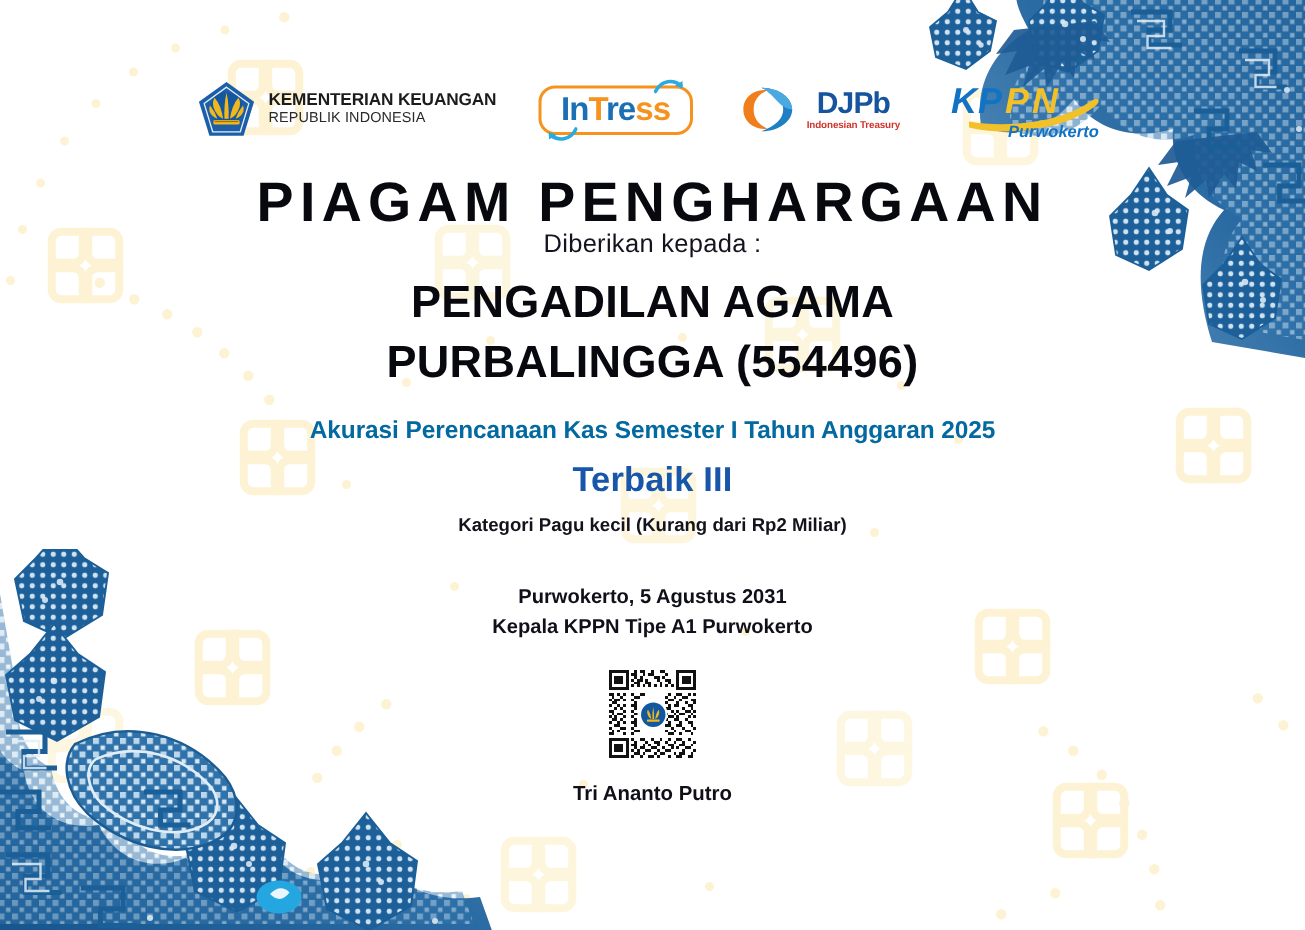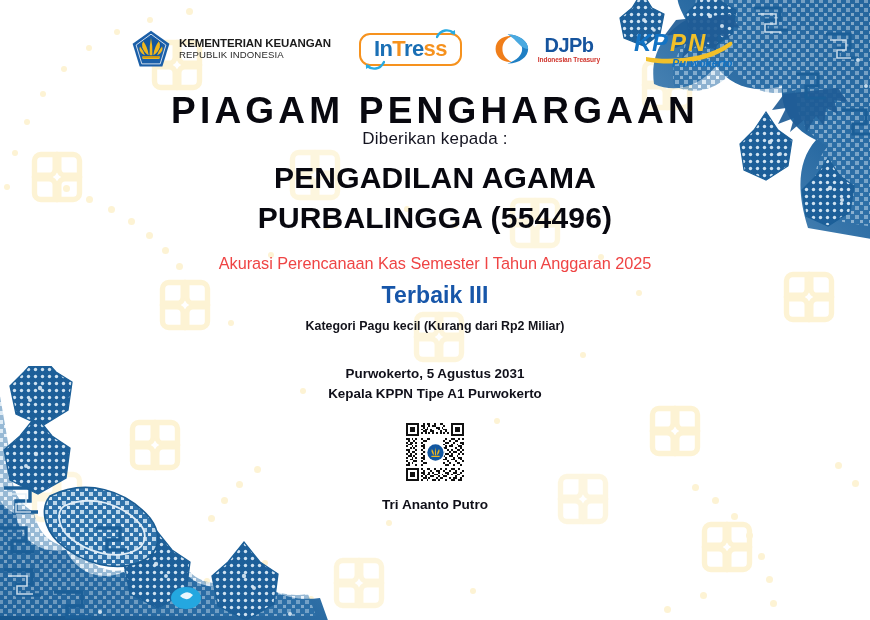--- a/index.html
+++ b/index.html
@@ -45,21 +45,21 @@
 
   
   .content{
     position:relative;z-index:5;
     width:870px;height:620px;
     display:flex;flex-direction:column;align-items:center;
   }
 
   
   .logo-row{
-    margin-top:24px;
+    margin-top:48px;
     display:flex;align-items:center;justify-content:center;
     gap:28px;
     height:50px;
   }
   .logo-item{display:flex;align-items:center;}
 
   
   .kemenkeu{display:flex;align-items:center;gap:7px;}
   .kemenkeu-mark{width:42px;height:42px;}
   .kemenkeu-mark svg{display:block;width:100%;height:100%;}
@@ -143,22 +143,22 @@
     letter-spacing:0.2px;
     line-height:1.33;
     text-align:center;
     max-width:640px;
   }
 
   
   .award-desc{
     margin-top:16px;
     font-size:16.3px;
-    font-weight:normal;
-    color:#ef4444;
+    font-weight:bold;
+    color:#0369a1;
     letter-spacing:-0.05px;
     text-align:center;
   }
   .award-rank{
     margin-top:9px;
     font-size:23px;
     font-weight:bold;
     color:#1756a9;
     letter-spacing:0.1px;
     text-align:center;

